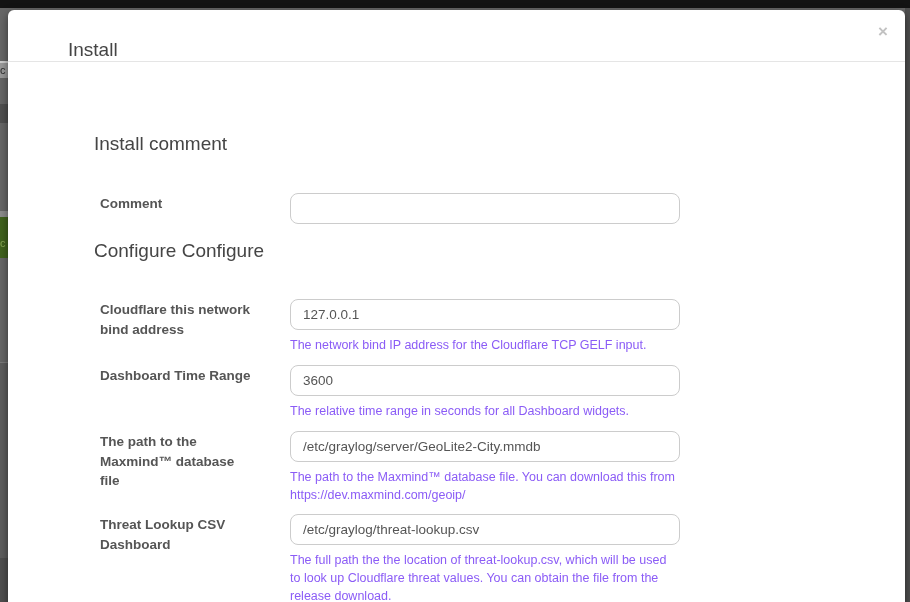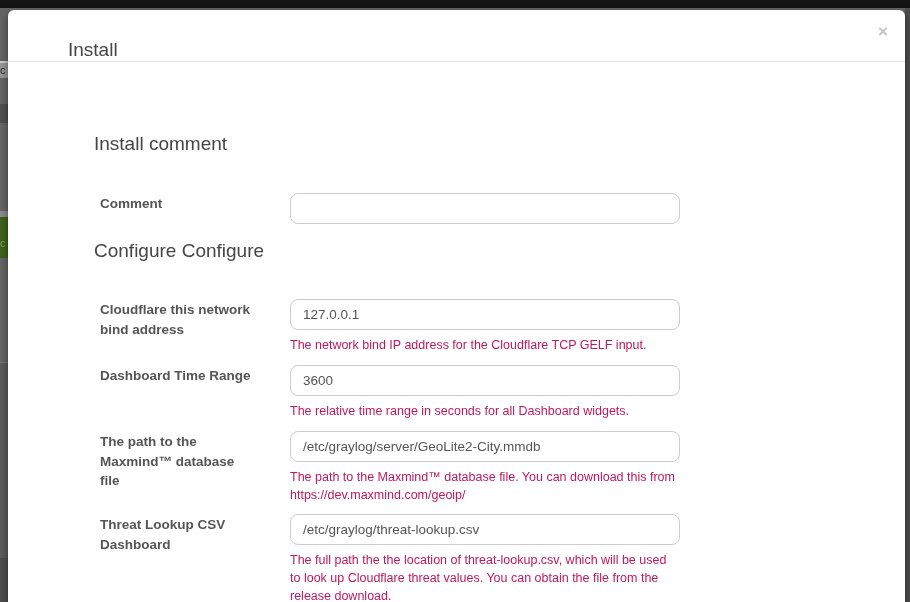--- a/index.html
+++ b/index.html
@@ -77,21 +77,21 @@
   }
   .form-field { position: absolute; left: 282px; width: 390px; }
   .form-input {
     width: 390px; height: 31px;
     border: 1px solid #cccccc; border-radius: 8px;
     padding: 5px 12px; font-size: 13.5px; color: #555555;
     font-family: "Liberation Sans", "DejaVu Sans", sans-serif;
     background: #ffffff; outline: none; display: block;
   }
   .help-block {
-    margin-top: 6px; font-size: 12.5px; color: #be185d; line-height: 1.45;
+    margin-top: 6px; font-size: 12.5px; color: #8b5cf6; line-height: 1.45;
     width: 390px;
   }
 
   #row-comment  { top: 131px; }
   #row-param-0  { top: 237px; }
   #row-param-1  { top: 303px; }
   #row-param-2  { top: 369px; }
   #row-param-3  { top: 452px; }
 </style>
 </head>

